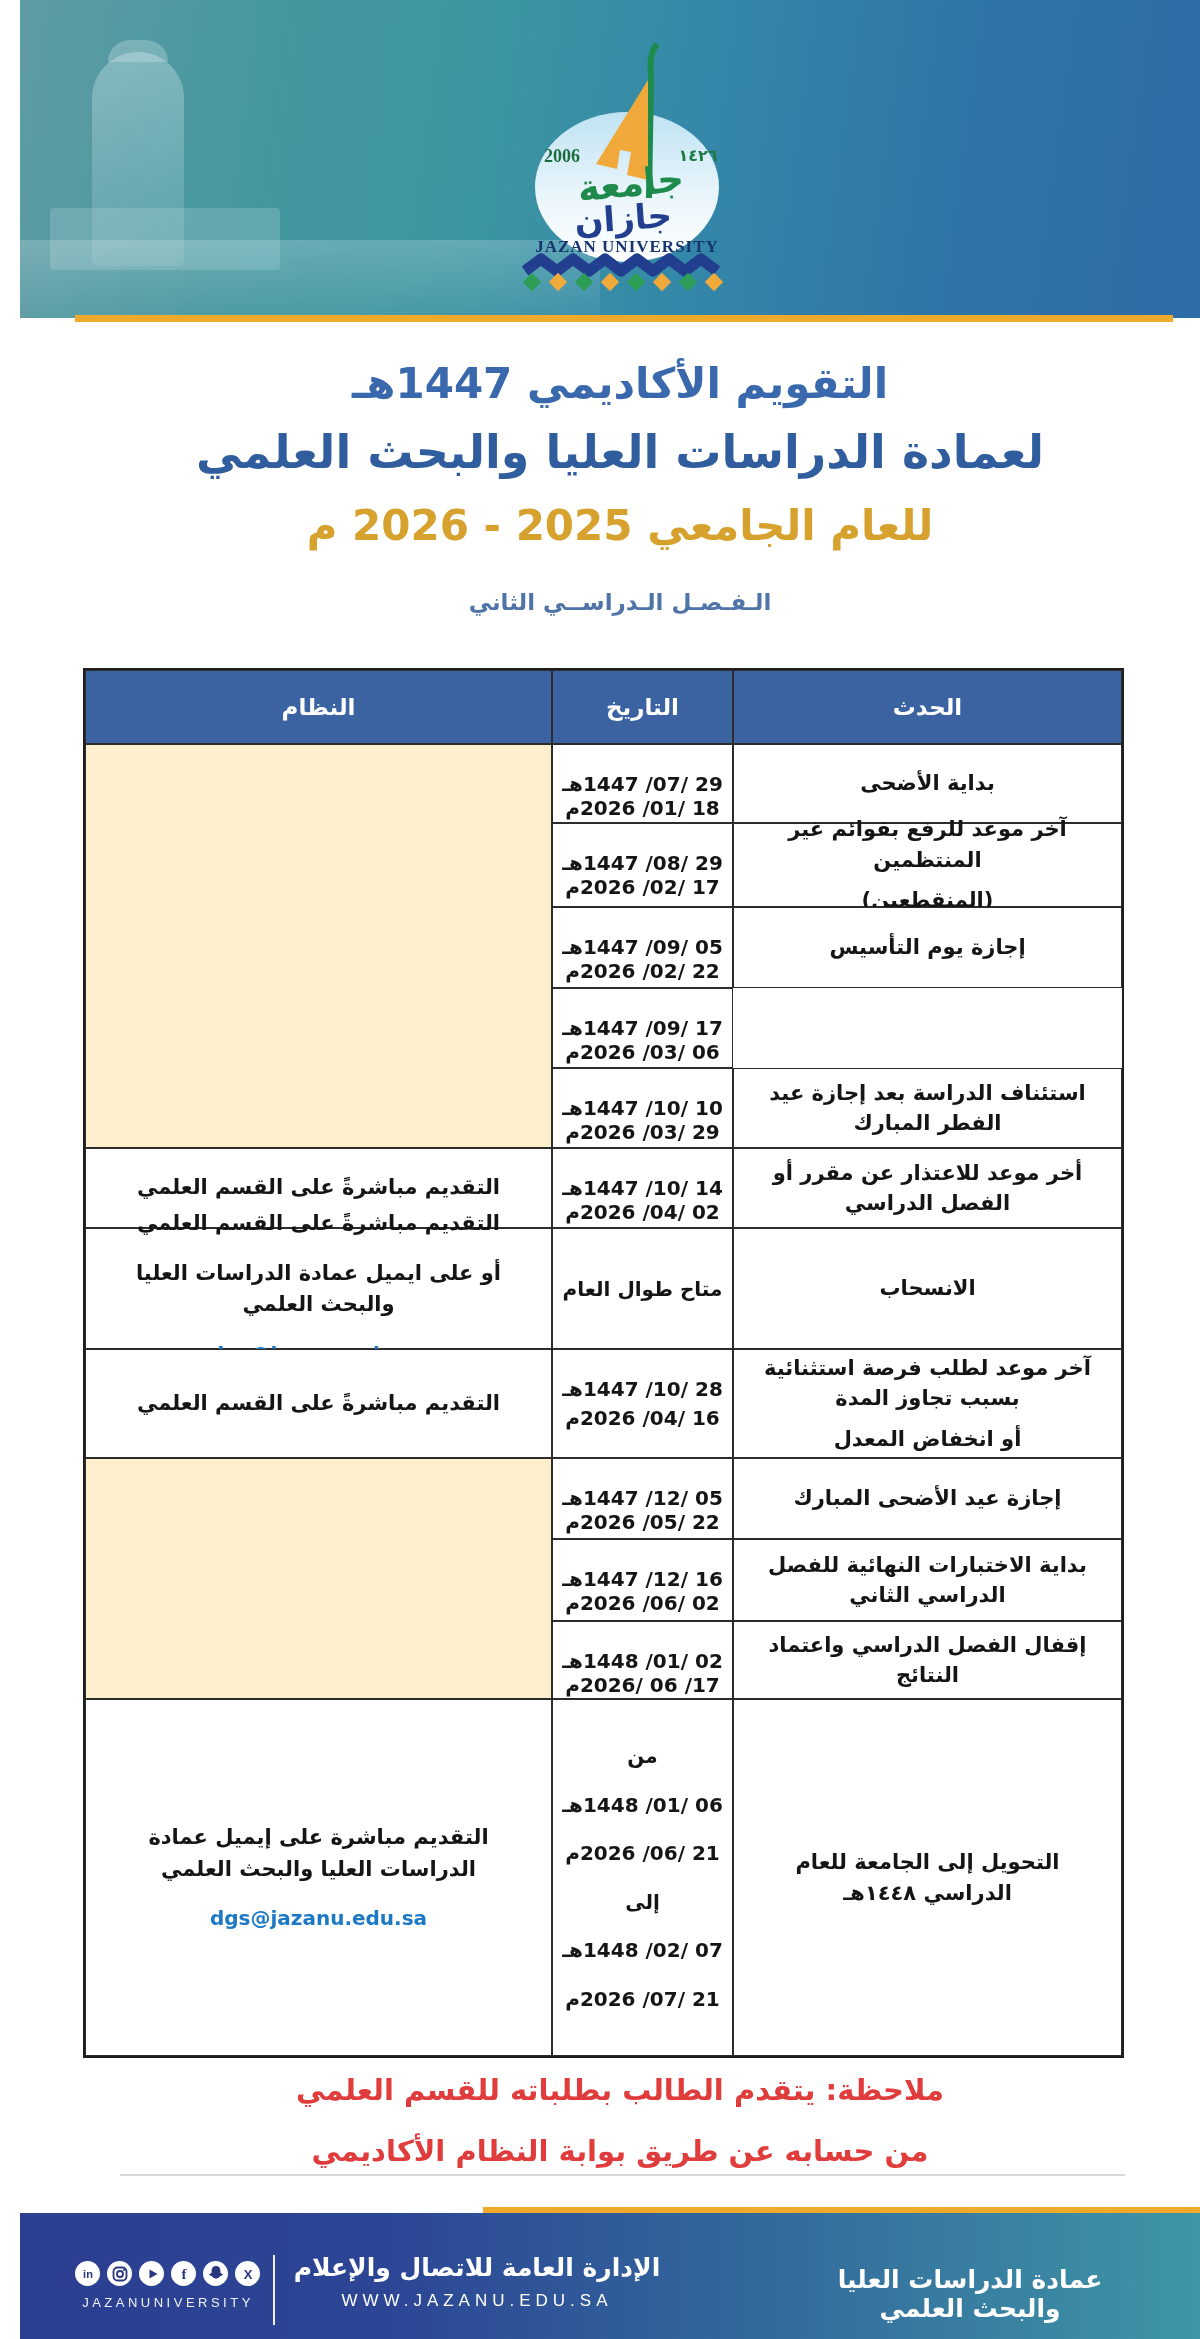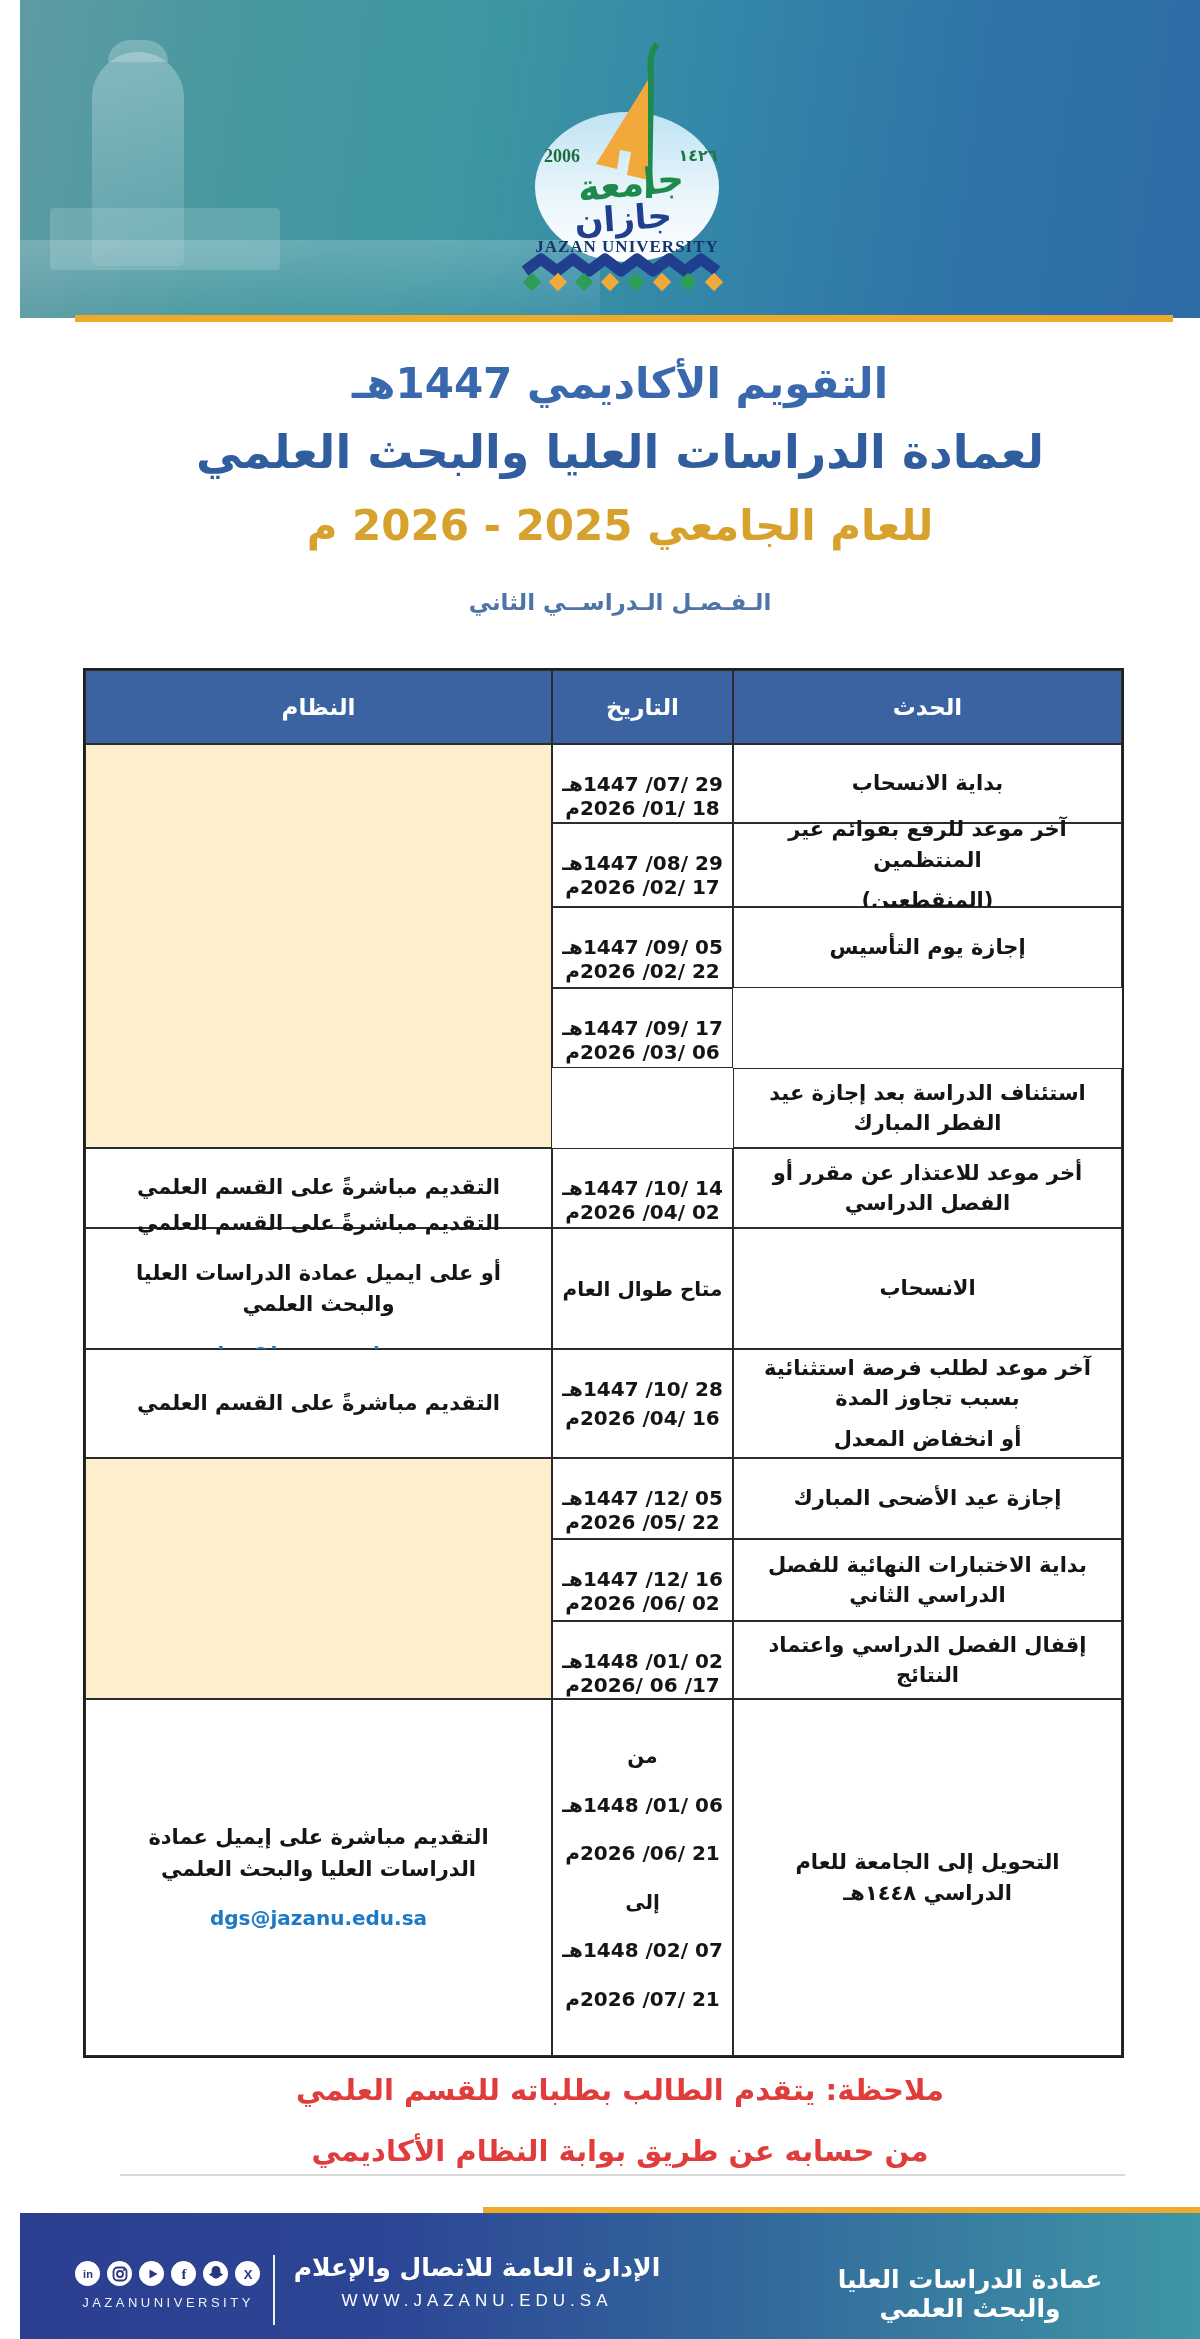--- a/index.html
+++ b/index.html
@@ -122,21 +122,21 @@
     <div class="title-l2">لعمادة الدراسات العليا والبحث العلمي</div>
     <div class="title-l3">للعام الجامعي 2025 - 2026 م</div>
     <div class="title-l4">الـفـصـل الـدراســي الثاني</div>
   </div>
 
   <div class="grid" id="cal-table">
     <div class="cell header-cell hc-event">الحدث</div>
     <div class="cell header-cell hc-date">التاريخ</div>
     <div class="cell header-cell hc-action">النظام</div>
   <div class="cell event-cell" style="grid-area: 2 / 1;">
-        <div class="event-line">بداية الانسحاب</div>
+        <div class="event-line">بداية الأضحى</div>
       </div>
       <div class="cell date-cell" style="grid-area: 2 / 2;">
         <div class="date-line">29 /07/ 1447هـ</div>
         <div class="date-line">18 /01/ 2026م</div>
       </div>
       <div class="cell event-cell" style="grid-area: 3 / 1;">
         <div class="event-line">آخر موعد للرفع بقوائم غير المنتظمين</div>
         <div class="event-line">(المنقطعين)</div>
       </div>
       <div class="cell date-cell" style="grid-area: 3 / 2;">
@@ -149,20 +149,24 @@
       <div class="cell date-cell" style="grid-area: 4 / 2;">
         <div class="date-line">05 /09/ 1447هـ</div>
         <div class="date-line">22 /02/ 2026م</div>
       </div>
       <div class="cell date-cell" style="grid-area: 5 / 2;">
         <div class="date-line">17 /09/ 1447هـ</div>
         <div class="date-line">06 /03/ 2026م</div>
       </div>
       <div class="cell event-cell" style="grid-area: 6 / 1;">
         <div class="event-line">استئناف الدراسة بعد إجازة عيد الفطر المبارك</div>
+      </div>
+      <div class="cell date-cell" style="grid-area: 6 / 2;">
+        <div class="date-line">10 /10/ 1447هـ</div>
+        <div class="date-line">29 /03/ 2026م</div>
       </div>
       <div class="cell event-cell" style="grid-area: 7 / 1;">
         <div class="event-line">أخر موعد للاعتذار عن مقرر أو الفصل الدراسي</div>
       </div>
       <div class="cell date-cell" style="grid-area: 7 / 2;">
         <div class="date-line">14 /10/ 1447هـ</div>
         <div class="date-line">02 /04/ 2026م</div>
       </div>
       <div class="cell event-cell" style="grid-area: 8 / 1;">
         <div class="event-line">الانسحاب</div>

